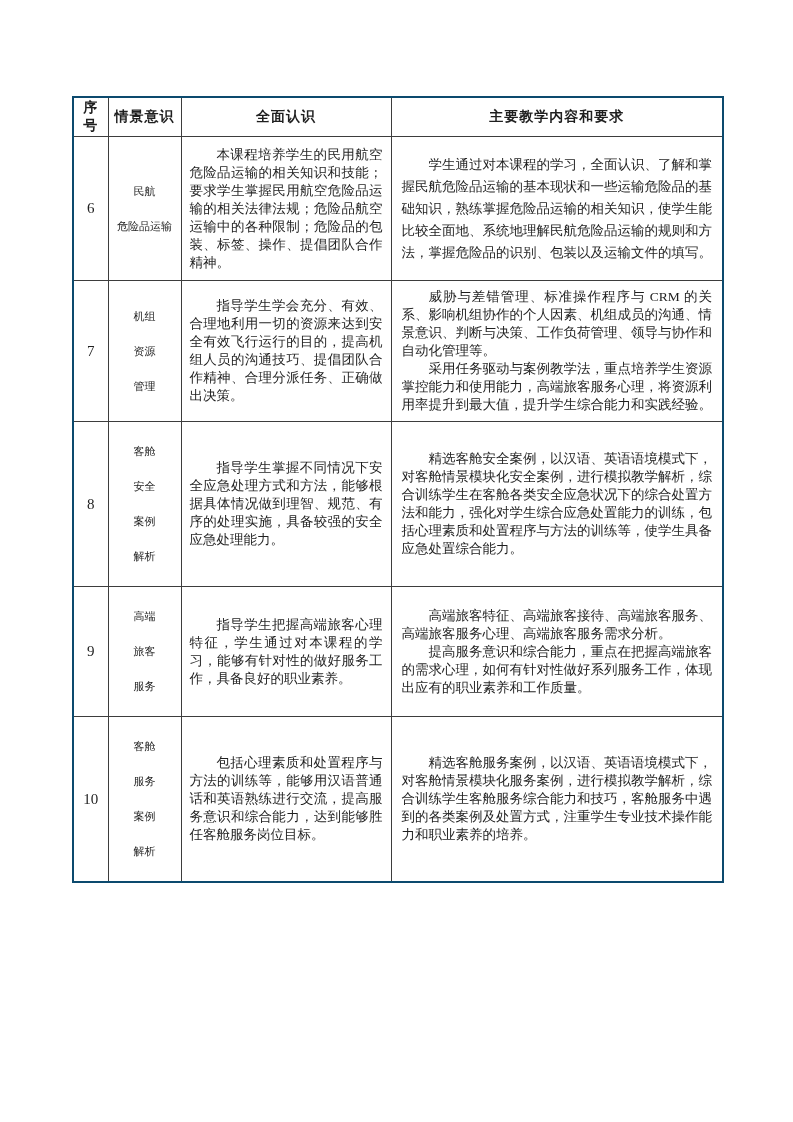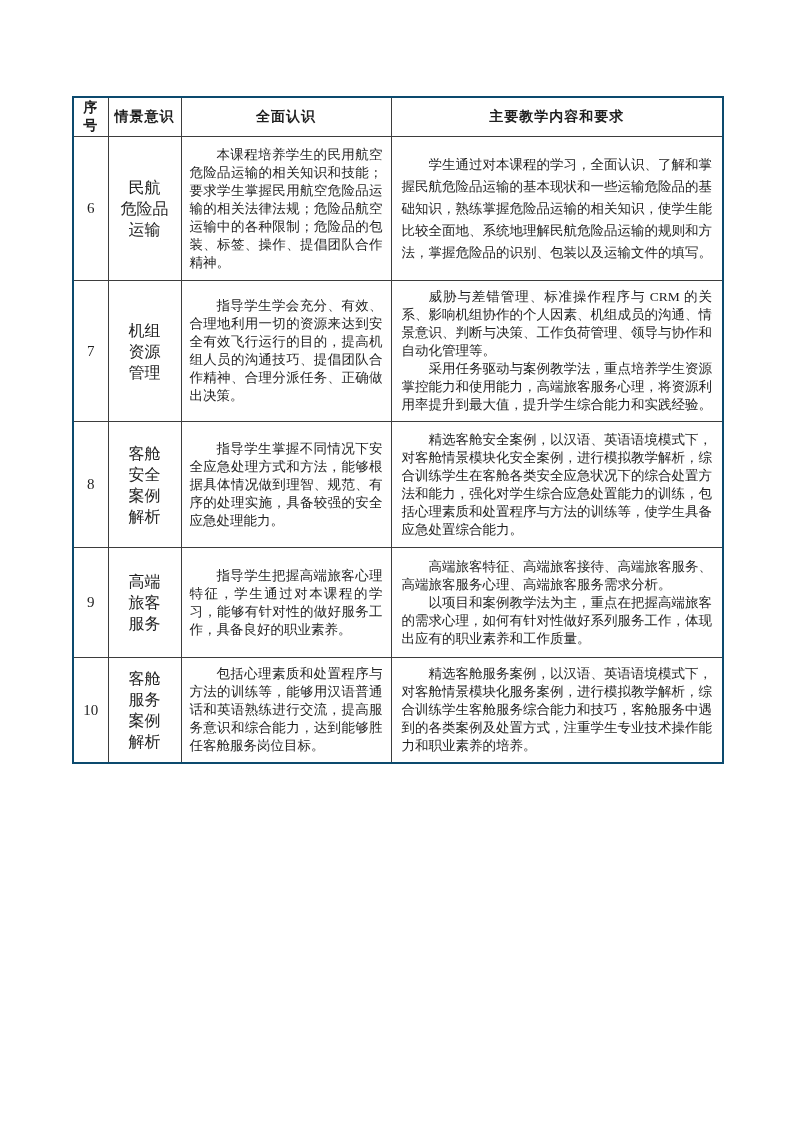--- a/index.html
+++ b/index.html
@@ -46,24 +46,24 @@
   tbody tr:nth-child(5) { height: 94px; }
   td.cell-no {
     text-align: center;
     vertical-align: middle;
     font-size: 15px;
     padding: 0;
   }
   td.cell-name {
     text-align: center;
     vertical-align: middle;
-    font-size: 16px;
-    line-height: 21px;
+    font-size: 11px;
+    line-height: 35px;
     white-space: pre-line;
-    padding: 4px 5px;
+    padding: 12px 5px;
   }
   td.cell-objective {
     vertical-align: middle;
     padding: 3px 8px;
   }
   td.cell-content {
     vertical-align: middle;
     padding: 7px 10px;
   }
   td.cell-objective p,
@@ -138,21 +138,21 @@
         <tr>
           <td class="cell-no">9</td>
           <td class="cell-name">高端
 旅客
 服务</td>
           <td class="cell-objective">
             <p>指导学生把握高端旅客心理特征，学生通过对本课程的学习，能够有针对性的做好服务工作，具备良好的职业素养。</p>
           </td>
           <td class="cell-content">
             <p>高端旅客特征、高端旅客接待、高端旅客服务、高端旅客服务心理、高端旅客服务需求分析。</p>
-            <p>以项目和案例教学法为主，重点在把握高端旅客的需求心理，如何有针对性做好系列服务工作，体现出应有的职业素养和工作质量。</p>
+            <p>提高服务意识和综合能力，重点在把握高端旅客的需求心理，如何有针对性做好系列服务工作，体现出应有的职业素养和工作质量。</p>
           </td>
         </tr>
         <tr>
           <td class="cell-no">10</td>
           <td class="cell-name">客舱
 服务
 案例
 解析</td>
           <td class="cell-objective">
             <p>包括心理素质和处置程序与方法的训练等，能够用汉语普通话和英语熟练进行交流，提高服务意识和综合能力，达到能够胜任客舱服务岗位目标。</p>

